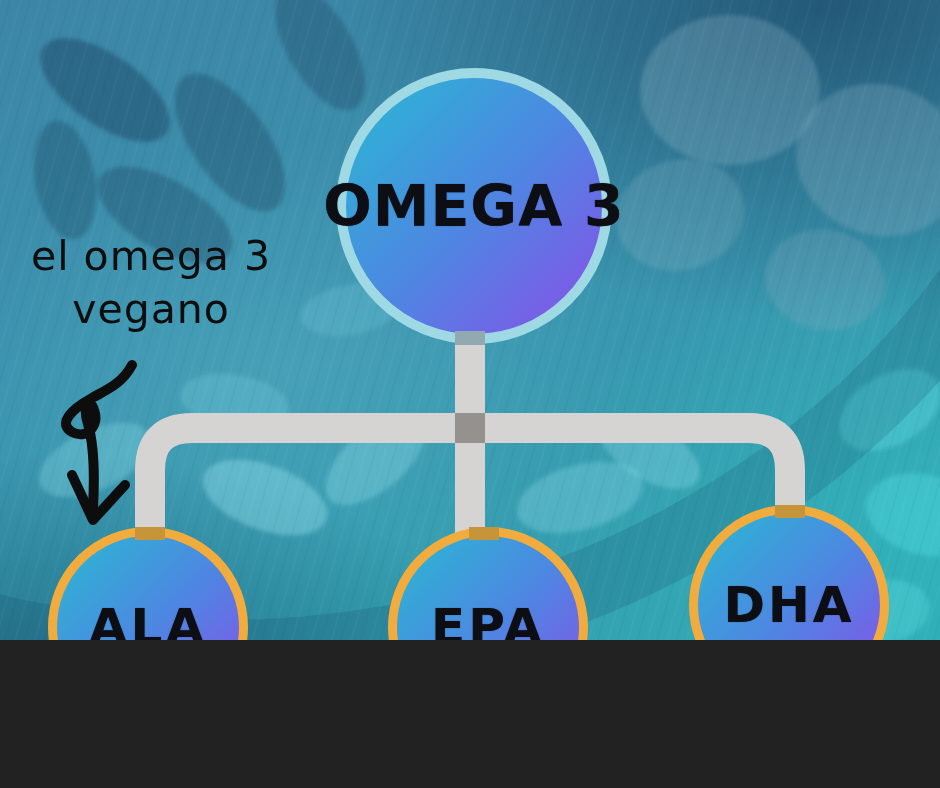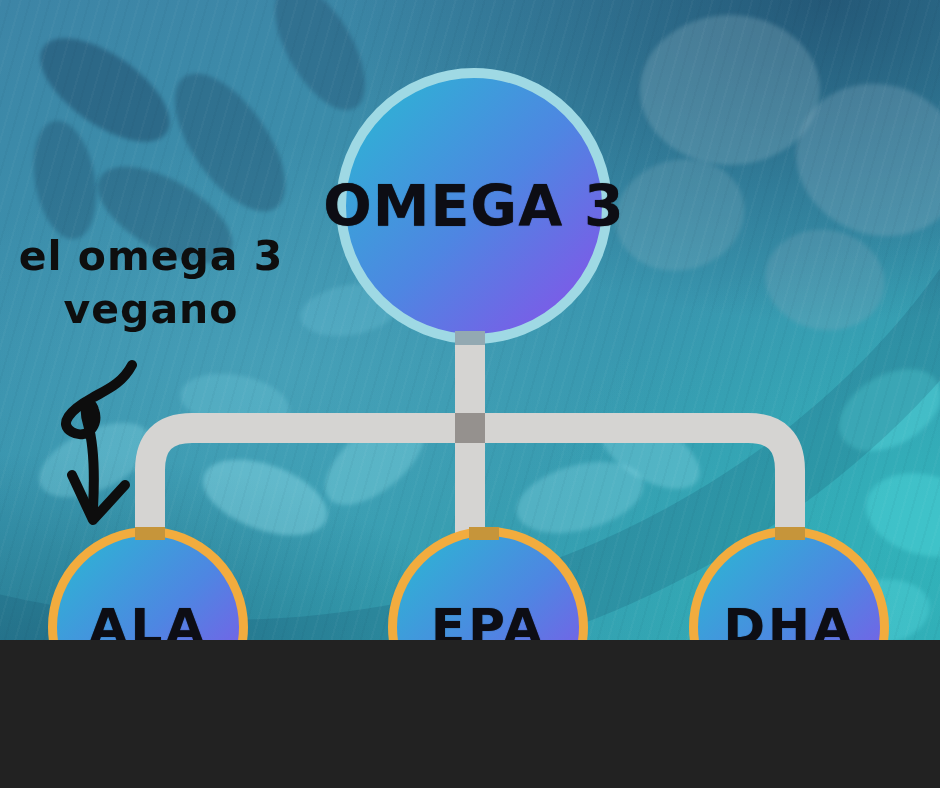--- a/index.html
+++ b/index.html
@@ -38,33 +38,33 @@
   .node .lbl{
     font-weight:800;color:var(--label-text);white-space:nowrap;
     text-shadow:0 0 1px rgba(0,0,0,.6);
   }
   .node-root{left:336px;top:68px;width:256px;height:256px;border:10px solid var(--root-ring);}
   .node-root .lbl{font-size:57px;letter-spacing:1px;}
   .node-child{width:182px;height:182px;border:9px solid var(--child-ring);}
   .node-child .lbl{font-size:50px;letter-spacing:3px;}
   .node-ala{left:48px;top:527px;}
   .node-epa{left:388px;top:527px;}
-  .node-dha{left:689px;top:527px;}
+  .node-dha{left:689px;top:505px;}
   
   .ring-overlap{position:absolute;width:30px;height:13px;top:-9px;background:var(--ring-overlap);}
   .node-ala .ring-overlap{left:78px;}
   .node-epa .ring-overlap{left:72px;}
   .node-dha .ring-overlap{left:77px;}
   .root-overlap{position:absolute;left:455px;top:331px;width:30px;height:14px;
     background:#93a9b2;z-index:4;}
   
   .annotation{
     position:absolute;left:5px;top:230px;width:292px;z-index:4;
     text-align:center;color:var(--annotation-text);
-    font-size:41px;font-weight:700;line-height:1.3;letter-spacing:1px;
+    font-size:41px;font-weight:400;line-height:1.3;letter-spacing:1px;
   }
   .arrow{position:absolute;left:40px;top:352px;z-index:4;}
   .arrow path{stroke:#0d0d0d;stroke-width:10;fill:none;stroke-linecap:round;stroke-linejoin:round;}
 </style>
 </head>
 <body>
 
 <div class="stage">
 
   <div class="bg">

